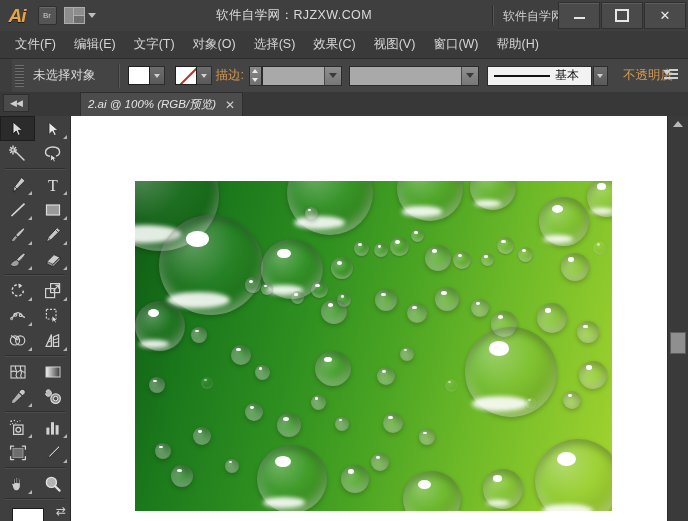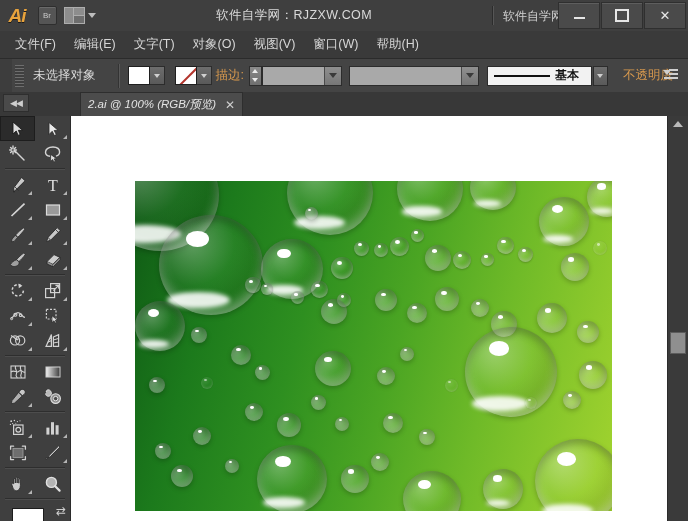--- a/index.html
+++ b/index.html
@@ -220,21 +220,20 @@
   .spinner i.dn {
     width:0;height:0;border-left:3px solid transparent;border-right:3px solid transparent;border-top:4px solid #ebebeb;
   }
   .combo {
     height: 20px;
     background: #a9a9a9;
     border: 1px solid #2c2c2c;
     box-sizing: border-box;
     display: flex;
     align-items: center;
-    font-weight: bold;
   }
   .combo .cval {
     flex: 1;
     font-size: 11px;
     color: #222;
     padding-left: 4px;
     overflow: hidden;
     white-space: nowrap;
   }
   .combo .cbtn {
@@ -480,20 +479,22 @@
         </div>
       <div class="win-btn">✕</div>
     </div>
   </div>
 
   <div class="menubar">
     <div class="menu-item">文件(F)</div>
     <div class="menu-item">编辑(E)</div>
     <div class="menu-item">文字(T)</div>
     <div class="menu-item">对象(O)</div>
+    <div class="menu-item">选择(S)</div>
+    <div class="menu-item">效果(C)</div>
     <div class="menu-item">视图(V)</div>
     <div class="menu-item">窗口(W)</div>
     <div class="menu-item">帮助(H)</div>
   </div>
 
   <div class="controlbar">
     <div class="grip"></div>
     <div class="cb-label">未选择对象</div>
 
     <div class="cb-sep" style="margin-left:22px"></div>

